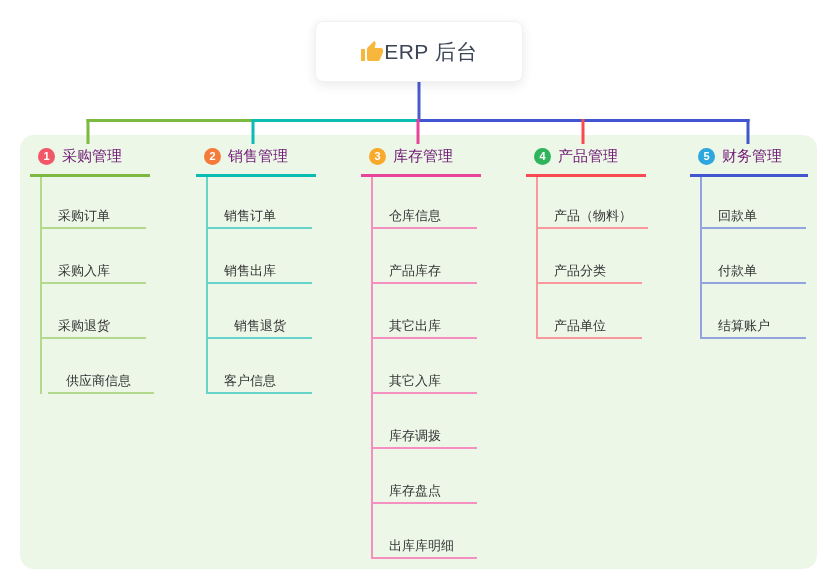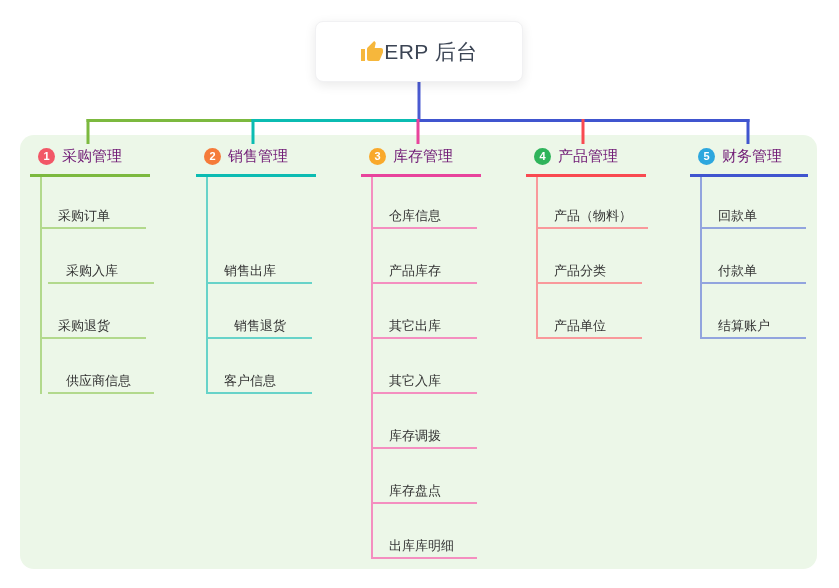--- a/index.html
+++ b/index.html
@@ -70,28 +70,29 @@
       </svg>
     </span>
     <span class="root-label" style="color: rgb(59, 68, 84);">ERP 后台</span>
   </div>
 <div class="branch-header" style="left: 30px; top: 146px; border-bottom-color: rgb(124, 185, 63); min-width: 120px;">
       <span class="branch-badge" style="background: rgb(242, 87, 103);">1</span>
       <span class="branch-label">采购管理</span>
     </div>
     <div class="vline" style="left: 40px; top: 177px; height: 217px; background: rgb(178, 217, 140);"></div>
     <div class="child-node" style="left: 40px; top: 201px; border-bottom-color: rgb(178, 217, 140);">采购订单</div>
-    <div class="child-node" style="left: 48px; top: 256px; border-bottom-color: rgb(178, 217, 140);">采购入库</div>
+    <div class="child-node" style="left: 40px; top: 256px; border-bottom-color: rgb(178, 217, 140);">采购入库</div>
     <div class="child-node" style="left: 40px; top: 311px; border-bottom-color: rgb(178, 217, 140);">采购退货</div>
     <div class="child-node" style="left: 40px; top: 366px; border-bottom-color: rgb(178, 217, 140); margin-left: 8px;">供应商信息</div>
     <div class="branch-header" style="left: 196px; top: 146px; border-bottom-color: rgb(11, 188, 178); min-width: 120px;">
       <span class="branch-badge" style="background: rgb(245, 123, 58);">2</span>
       <span class="branch-label">销售管理</span>
     </div>
     <div class="vline" style="left: 206px; top: 177px; height: 217px; background: rgb(103, 211, 201);"></div>
+    <div class="child-node" style="left: 206px; top: 201px; border-bottom-color: rgb(103, 211, 201);">销售订单</div>
     <div class="child-node" style="left: 206px; top: 256px; border-bottom-color: rgb(103, 211, 201);">销售出库</div>
     <div class="child-node" style="left: 206px; top: 311px; border-bottom-color: rgb(103, 211, 201); text-align: center;">销售退货</div>
     <div class="child-node" style="left: 206px; top: 366px; border-bottom-color: rgb(103, 211, 201);">客户信息</div>
     <div class="branch-header" style="left: 361px; top: 146px; border-bottom-color: rgb(232, 68, 156); min-width: 120px;">
       <span class="branch-badge" style="background: rgb(249, 169, 43);">3</span>
       <span class="branch-label">库存管理</span>
     </div>
     <div class="vline" style="left: 371px; top: 177px; height: 382px; background: rgb(244, 143, 192);"></div>
     <div class="child-node" style="left: 371px; top: 201px; border-bottom-color: rgb(244, 143, 192);">仓库信息</div>
     <div class="child-node" style="left: 371px; top: 256px; border-bottom-color: rgb(244, 143, 192);">产品库存</div>

